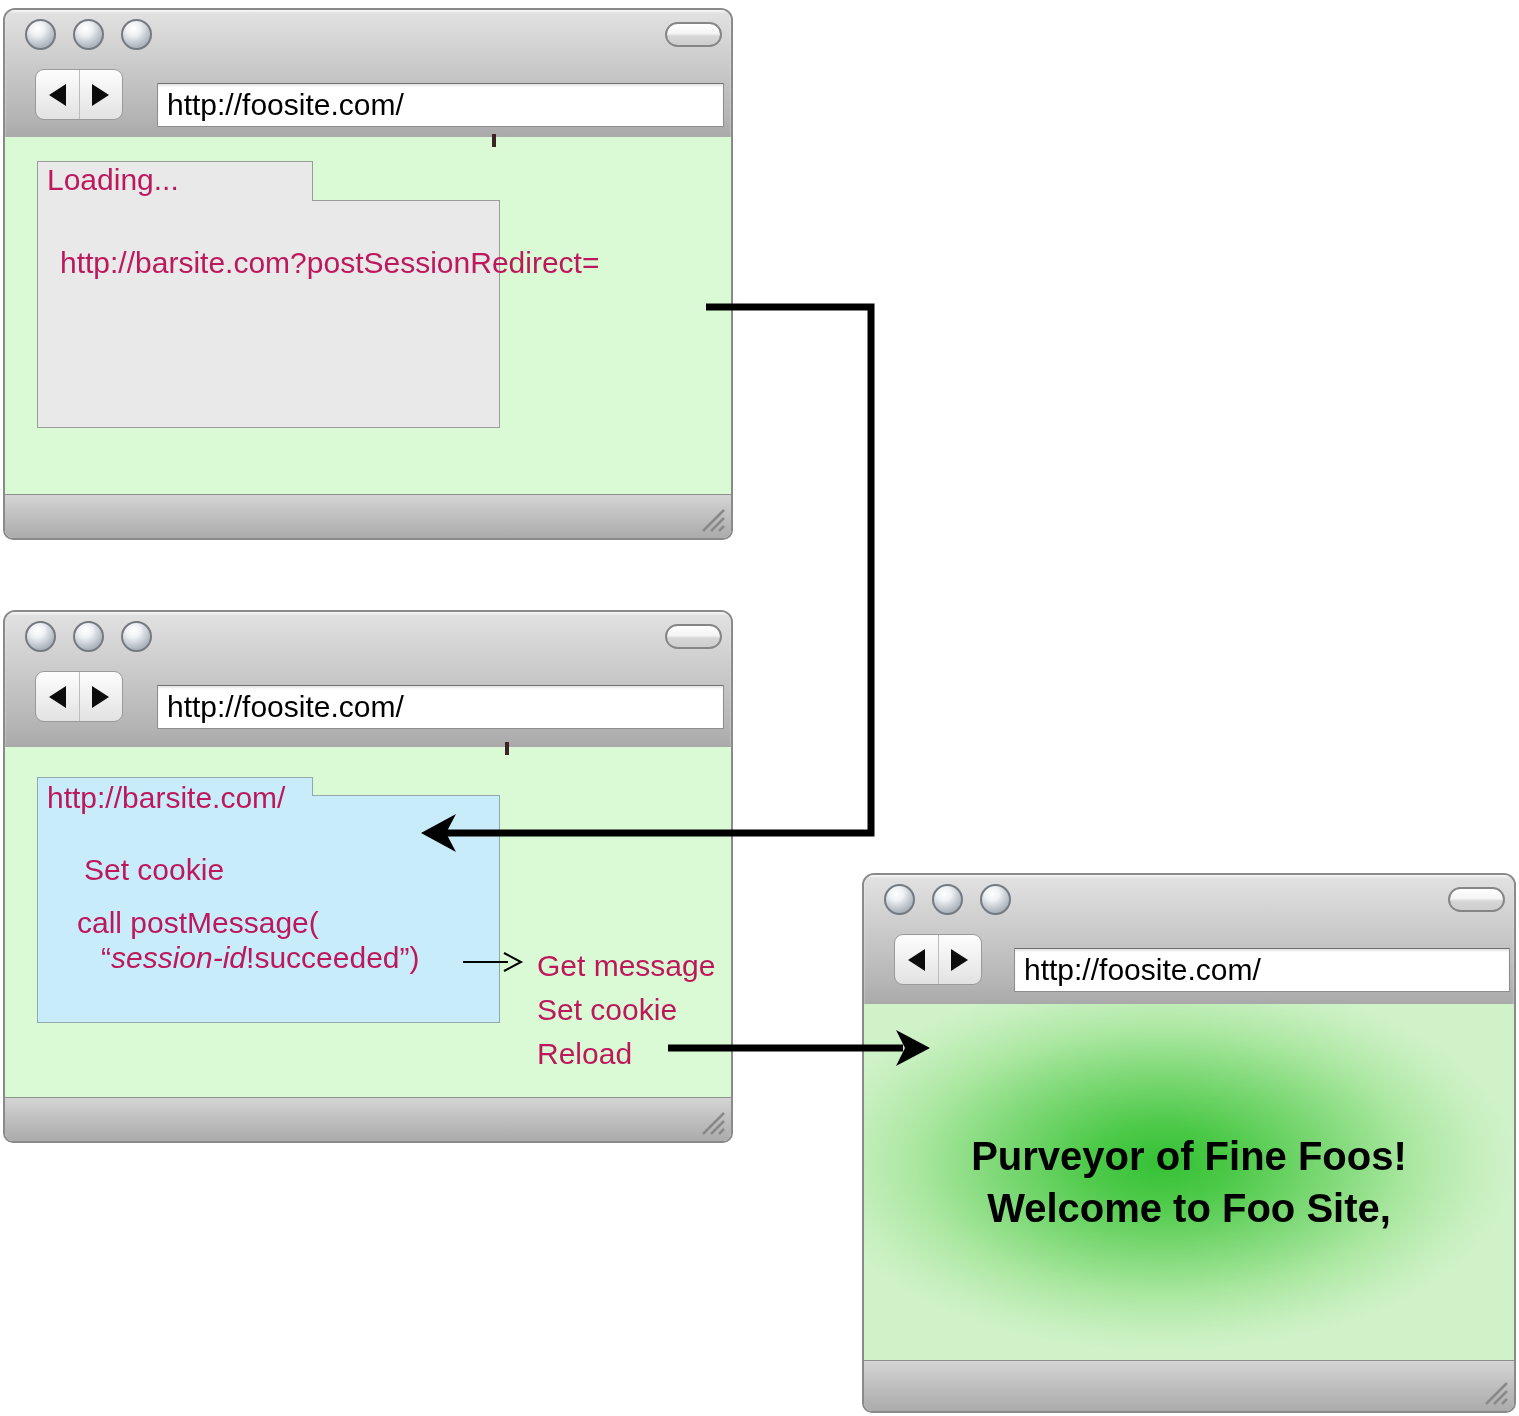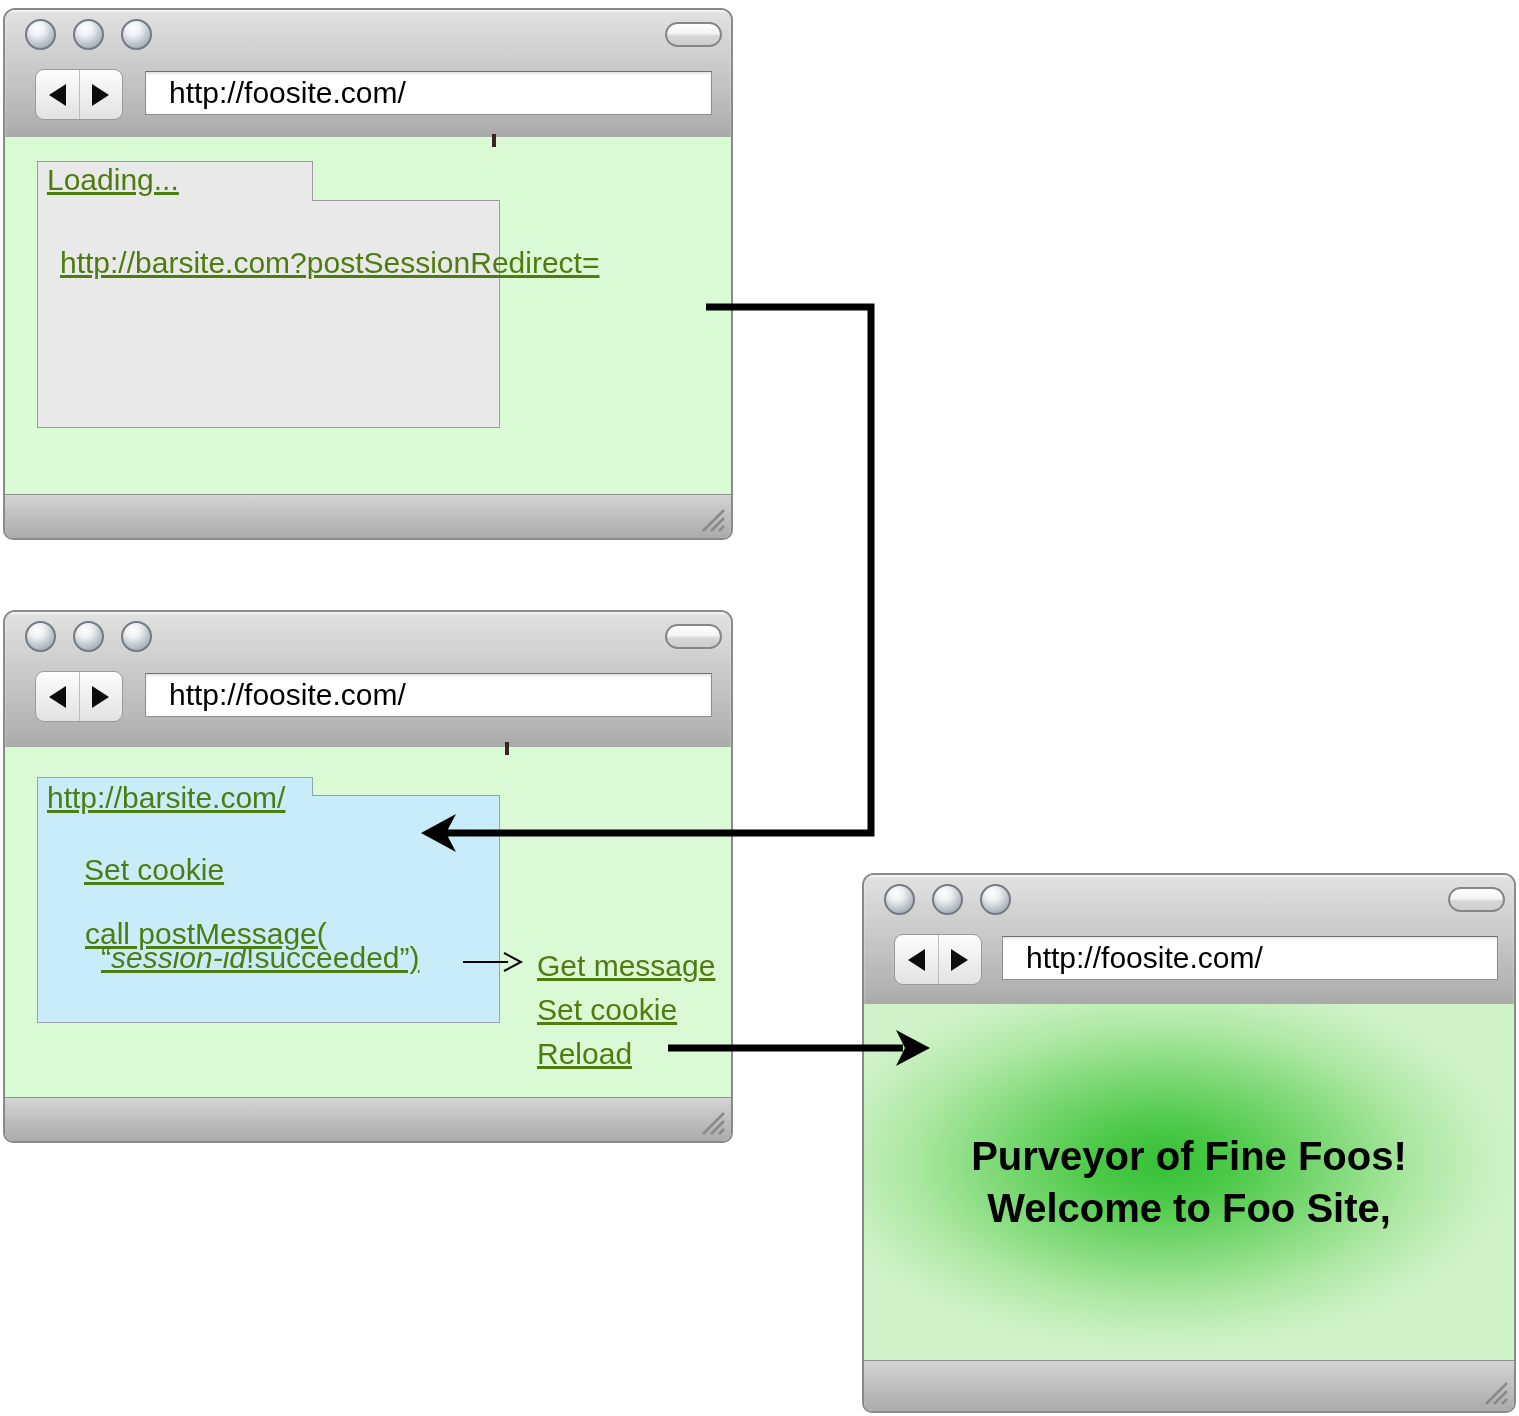--- a/index.html
+++ b/index.html
@@ -22,36 +22,36 @@
   .navgroup{position:absolute;left:30px;top:59px;width:86px;height:49px;display:flex;
             border-radius:9px;overflow:hidden;border:1px solid #9a9a9a;
             background:linear-gradient(180deg,#fdfdfd,#e2e2e2);}
   .navbtn{flex:1;display:flex;align-items:center;justify-content:center;}
   .navbtn + .navbtn{border-left:1px solid #bdbdbd;}
   .tri-left{width:0;height:0;border-top:11px solid transparent;border-bottom:11px solid transparent;
             border-right:17px solid #0c0c0c;}
   .tri-right{width:0;height:0;border-top:11px solid transparent;border-bottom:11px solid transparent;
              border-left:17px solid #0c0c0c;}
   .addr{position:absolute;top:61px;height:44px;background:#ffffff;border:1px solid #8e8e8e;
-        border-top-color:#6e6e6e;box-sizing:border-box;padding:0 6px 0 23px;margin:0;
+        border-top-color:#6e6e6e;box-sizing:border-box;padding:0 6px 0 9px;margin:12px;
         font:30px/42px "Liberation Sans",sans-serif;color:#000;border-radius:1px;
         box-shadow:inset 0 2px 2px rgba(0,0,0,.10);}
   .content{position:absolute;left:0;right:0;background:#d9fad4;}
   .status{position:absolute;left:0;right:0;bottom:0;border-top:1px solid #8f8f8f;
           background:linear-gradient(180deg,#d4d4d4 0%,#bdbdbd 55%,#ababab 100%);}
   .grip{position:absolute;right:5px;bottom:5px;width:32px;height:32px;}
 
   
   .folder-tab{position:absolute;box-sizing:border-box;border:1px solid #9b9b9b;border-bottom:none;z-index:3;}
   .folder-body{position:absolute;box-sizing:border-box;border:1px solid #9b9b9b;z-index:2;}
   .gray{background:#e9e9e9;}
   .blue{background:#c9ecfb;border-color:#93a5ad;}
 
-  .txt{position:absolute;font:30px/40px "Liberation Sans",sans-serif;color:#4d7c0f;
-       white-space:nowrap;z-index:4;text-decoration:underline;}
+  .txt{position:absolute;font:30px/40px "Liberation Sans",sans-serif;color:#be185d;
+       white-space:nowrap;z-index:4;}
   .acts div{font:30px/44px "Liberation Sans",sans-serif;}
   .welcome{position:absolute;left:0;right:0;text-align:center;color:#000;z-index:4;
            font:bold 40px/52px "Liberation Sans",sans-serif;white-space:nowrap;}
 
   #w1{left:3px;top:8px;width:730px;height:532px;}
   #w1 .chrome{height:127px;}
   #w1 .content{top:127px;height:362px;}
   #w1 .status{height:43px;}
   #w1 .addr{left:140px;width:567px;}
 
@@ -124,21 +124,21 @@
           <span class="tri-right"></span>
         </div>
       </div>
       <input class="addr" readonly="" value="http://foosite.com/" style="">
     </div>
     <div class="content"></div>
     <div class="folder-tab blue" style="left:32px;top:165px;width:276px;height:19px;"></div>
     <div class="folder-body blue" style="left:32px;top:183px;width:463px;height:228px;"></div>
     <div class="txt" style="left:42px;top:166px;">http://barsite.com/</div>
     <div class="txt" style="left:79px;top:238px;">Set cookie</div>
-    <div class="txt" style="left:72px;top:302px;margin-left:8px;">call postMessage(</div>
+    <div class="txt" style="left:72px;top:291px;">call postMessage(</div>
     <div class="txt" style="left:96px;top:326px;"><span>“</span><i>session-id</i><span>!succeeded”)</span></div>
     <div class="txt acts" style="left:532px;top:332px;">
       <div>Get message</div>
       <div>Set cookie</div>
       <div>Reload</div>
     </div>
     <div class="status">
       <svg class="grip" viewBox="0 0 32 32">
         <path d="M30 9 L9 30 M30 17 L17 30 M30 25 L25 30" stroke="#898989" stroke-width="2.5" fill="none"></path>
       </svg>

